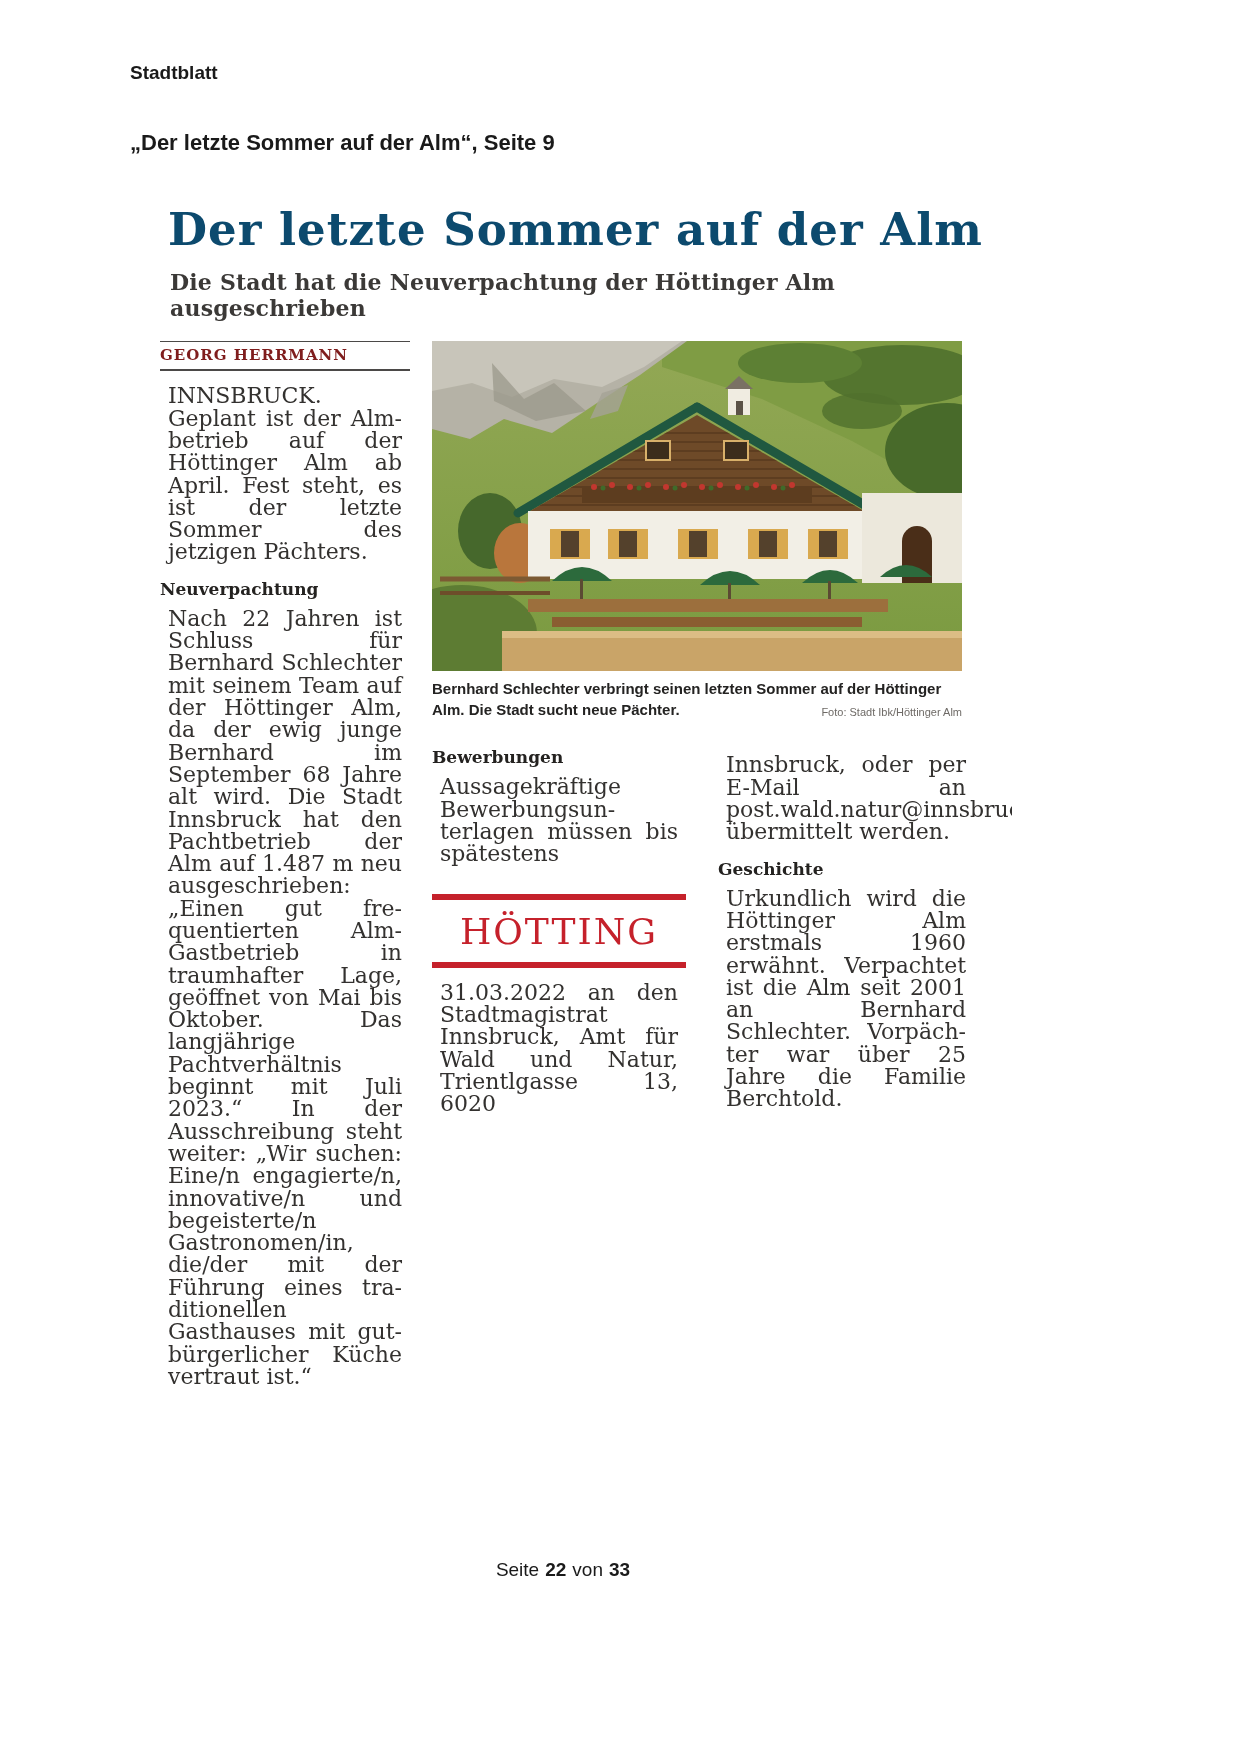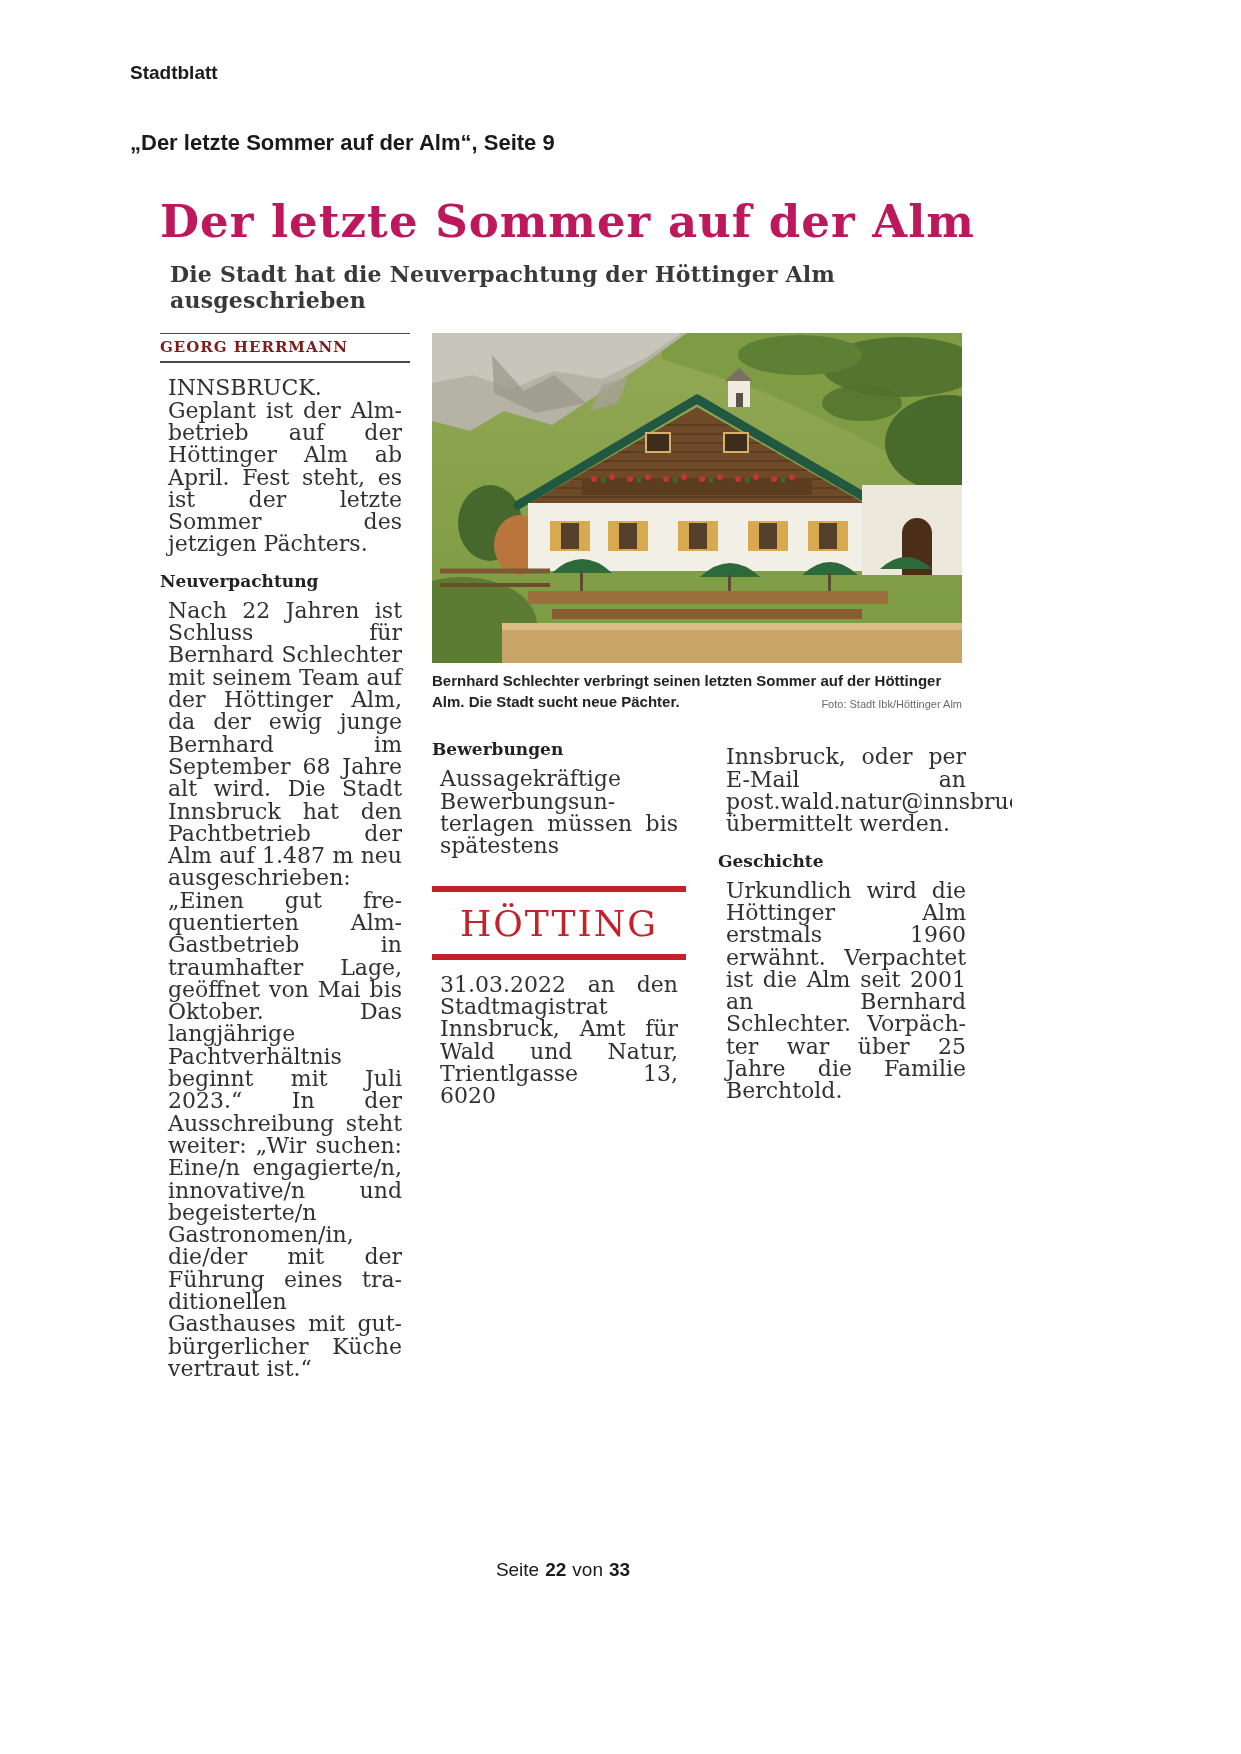--- a/index.html
+++ b/index.html
@@ -15,21 +15,21 @@
   .doc-refline{
     position:absolute;left:130px;top:130px;
     font:bold 22px/1.2 "Liberation Sans", sans-serif;color:#1a1a1a;
   }
   
   .article{
     position:absolute;left:160px;top:198px;width:806px;
     font-family:"DejaVu Serif", serif;color:#33312f;
   }
   .headline{
-    margin:0;font:bold 45px/1.08 "DejaVu Serif", serif;color:#be185d;
+    margin:8px;font:bold 45px/1.08 "DejaVu Serif", serif;color:#0c4a6e;
     letter-spacing:1px;white-space:nowrap;
   }
   .subheadline{
     margin:14px 0 0 10px;font:bold 22px/1.2 "DejaVu Serif", serif;color:#3b3937;
     letter-spacing:.2px;
   }
   .content-row{display:flex;gap:22px;margin-top:20px;}
   .col-left{width:250px;flex:none;}
   .byline-box{
     border-top:1.5px solid #4b4947;border-bottom:2.5px solid #4b4947;

